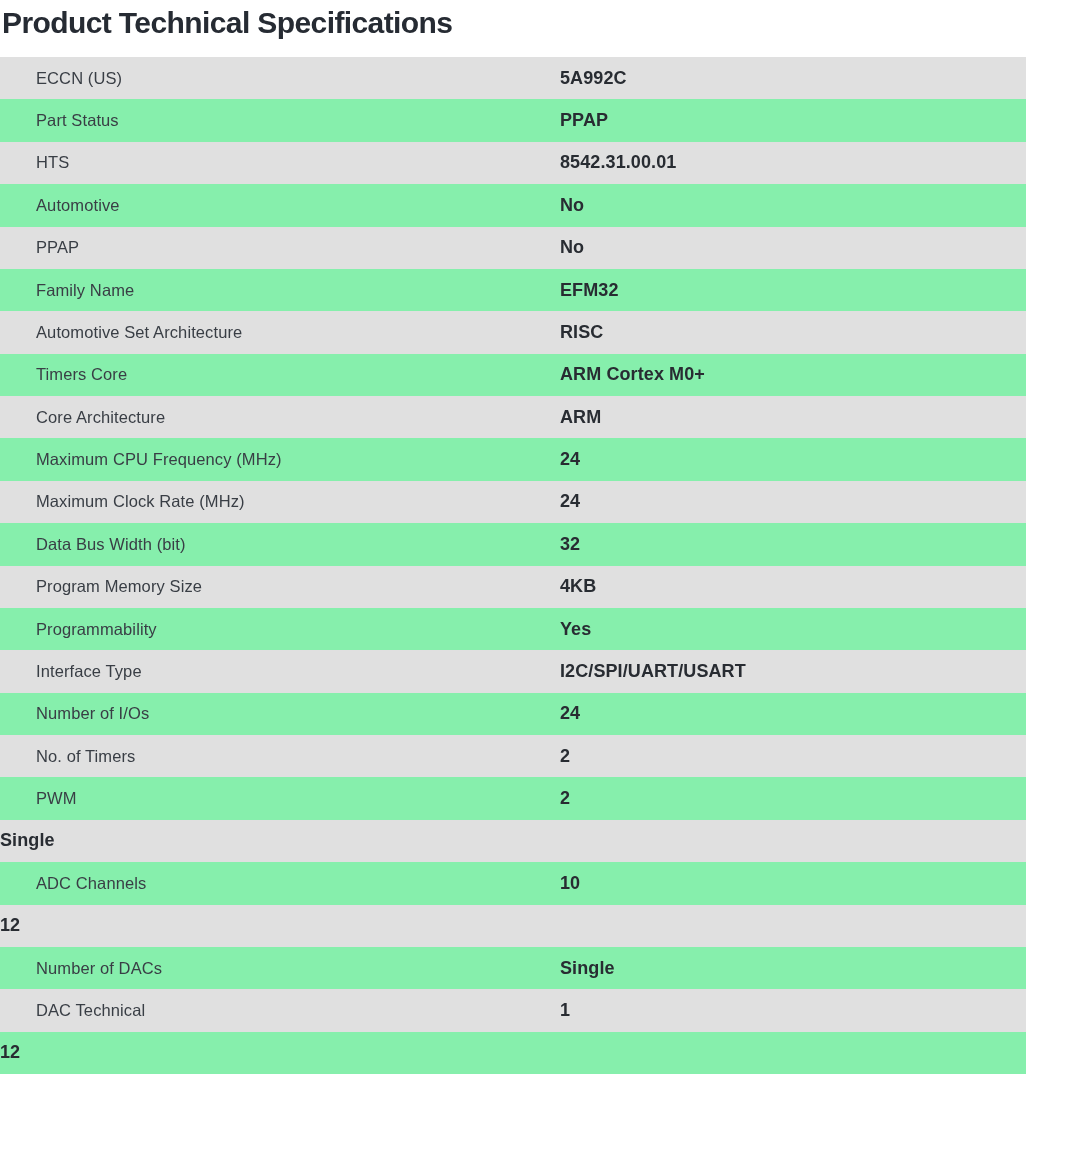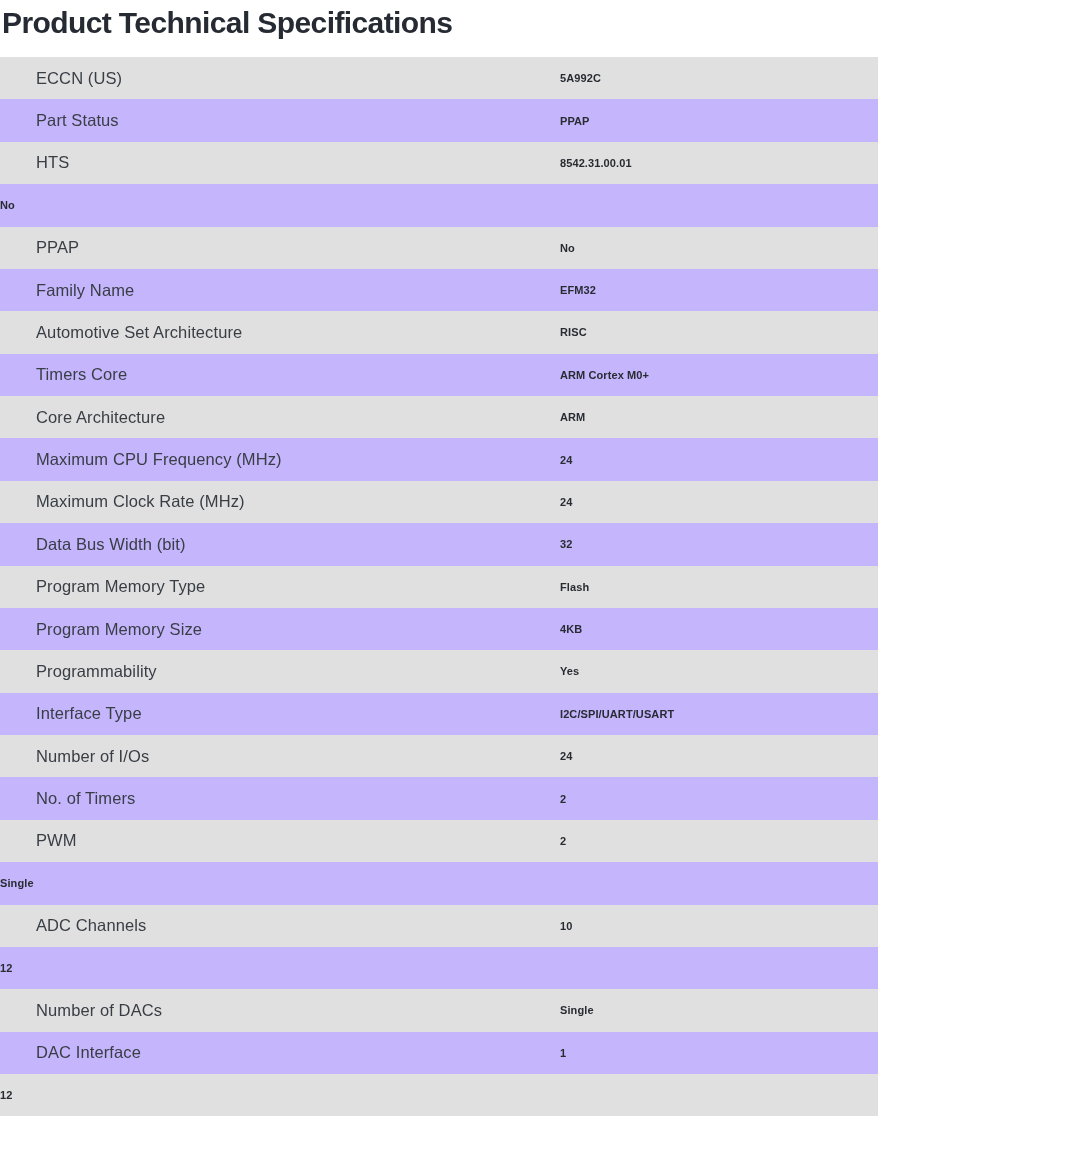--- a/index.html
+++ b/index.html
@@ -16,44 +16,44 @@
     padding: 3px 2px 0 2px;
     height: 57px;
     box-sizing: border-box;
     font-size: 30px;
     line-height: 40px;
     font-weight: 700;
     letter-spacing: -0.6px;
     color: #262b33;
   }
   .spec-table {
-    width: 878px;
+    width: 1026px;
   }
   .spec-row {
     display: flex;
     align-items: center;
     height: 42.3846px;
     width: 100%;
-    background: #c4b5fd;
+    background: #86efac;
   }
   .spec-row:nth-child(odd) {
     background: #e0e0e0;
   }
   .spec-label {
     margin-left: 36px;
     width: 524px;
     flex: 0 0 524px;
     font-size: 16.5px;
     color: #393e45;
     letter-spacing: 0.1px;
     white-space: nowrap;
     overflow: hidden;
   }
   .spec-value {
-    font-size: 11px;
+    font-size: 18px;
     font-weight: 700;
     color: #282c32;
     letter-spacing: 0.1px;
     white-space: nowrap;
   }
 </style>
 </head>
 <body>
 
 <h1 class="page-title">Product Technical Specifications</h1>
@@ -68,20 +68,21 @@
     <div class="spec-label">Part Status</div>
     <div class="spec-value">PPAP</div>
   </div>
 
   <div class="spec-row">
     <div class="spec-label">HTS</div>
     <div class="spec-value">8542.31.00.01</div>
   </div>
 
   <div class="spec-row">
+    <div class="spec-label">Automotive</div>
     <div class="spec-value">No</div>
   </div>
 
   <div class="spec-row">
     <div class="spec-label">PPAP</div>
     <div class="spec-value">No</div>
   </div>
 
   <div class="spec-row">
     <div class="spec-label">Family Name</div>
@@ -111,24 +112,20 @@
   <div class="spec-row">
     <div class="spec-label">Maximum Clock Rate (MHz)</div>
     <div class="spec-value">24</div>
   </div>
 
   <div class="spec-row">
     <div class="spec-label">Data Bus Width (bit)</div>
     <div class="spec-value">32</div>
   </div>
 
-  <div class="spec-row">
-    <div class="spec-label">Program Memory Type</div>
-    <div class="spec-value">Flash</div>
-  </div>
 
   <div class="spec-row">
     <div class="spec-label">Program Memory Size</div>
     <div class="spec-value">4KB</div>
   </div>
 
 
   <div class="spec-row">
     <div class="spec-label">Programmability</div>
     <div class="spec-value">Yes</div>
@@ -166,20 +163,20 @@
   <div class="spec-row">
     <div class="spec-value">12</div>
   </div>
 
   <div class="spec-row">
     <div class="spec-label">Number of DACs</div>
     <div class="spec-value">Single</div>
   </div>
 
   <div class="spec-row">
-    <div class="spec-label">DAC Interface</div>
+    <div class="spec-label">DAC Technical</div>
     <div class="spec-value">1</div>
   </div>
 
   <div class="spec-row">
     <div class="spec-value">12</div>
   </div>
 </div>
 
 </body></html>

